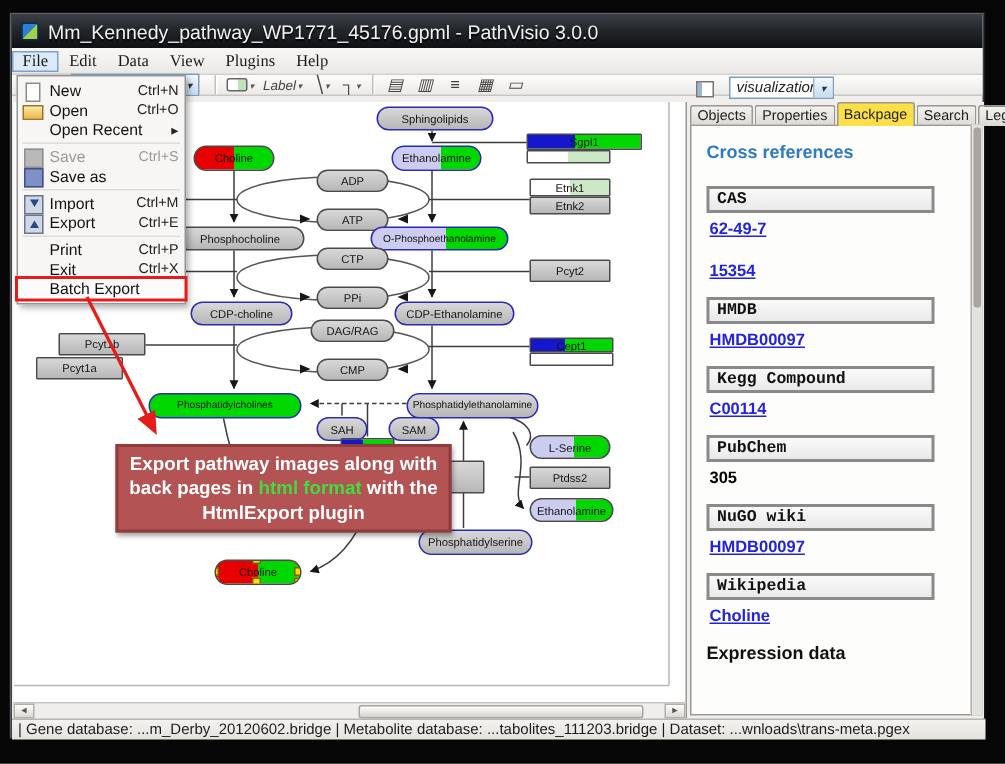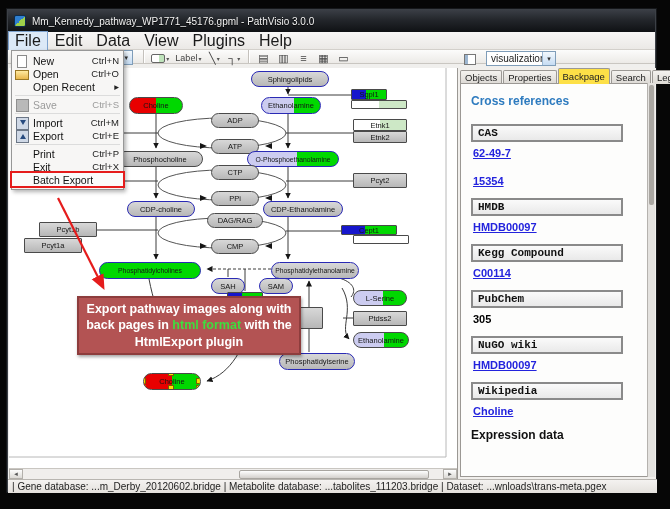--- a/index.html
+++ b/index.html
@@ -3,29 +3,29 @@
 <meta charset="utf-8">
 <style>
   * { box-sizing: border-box; margin: 0; padding: 0; }
   html,body { width:670px; height:509px; background:#060606; font-family:"Liberation Sans",sans-serif; overflow:hidden; }
 
   .window { position:absolute; left:7px; top:9px; width:649px; height:483px; background:#f0efed; border:1px solid #3c4046; box-shadow:0 0 0 1px #15171a; }
 
   
   .titlebar { position:absolute; left:0; top:0; width:100%; height:22px; background:linear-gradient(180deg,#3a3e45 0%,#23262b 45%,#0f1114 100%); display:flex; align-items:center; padding-left:6px; }
   .appicon { width:12px; height:12px; background:linear-gradient(135deg,#2f7fd0 0 50%,#9fd04a 50% 100%); border:1px solid #0d2c4e; border-radius:2px; margin-right:6px; }
-  .titletext { color:#f2f2f2; font-size:10px; text-shadow:0 1px 1px #000; white-space:nowrap; }
-
-  
-  .menubar { position:absolute; left:0; top:22px; width:100%; height:18px; background:linear-gradient(#f8f7f6,#ebe9e6); border-bottom:1px solid #d3d0cb; display:flex; align-items:center; font-size:16px; color:#1a1a1a; }
+  .titletext { color:#f2f2f2; font-size:13px; text-shadow:0 1px 1px #000; white-space:nowrap; }
+
+  
+  .menubar { position:absolute; left:0; top:22px; width:100%; height:18px; background:linear-gradient(#f8f7f6,#ebe9e6); border-bottom:1px solid #d3d0cb; display:flex; align-items:center; font-size:11px; color:#1a1a1a;font-family:Liberation Serif, serif; }
   .menubtn { padding:1px 7px; margin-top:0; }
   .menubtn.open { background:#dce9f7; border:1px solid #7da2ce; padding:0 6px; }
 
   
-  .toolbar { position:absolute; left:0; top:40px; width:100%; height:14px; background:linear-gradient(#fcfcfb,#eceae7); border-bottom:1px solid #c9c6c1; display:flex; align-items:flex-start; font-size:10px; color:#222; }
+  .toolbar { position:absolute; left:0; top:40px; width:100%; height:14px; background:linear-gradient(#fcfcfb,#eceae7); border-bottom:1px solid #c9c6c1; display:flex; align-items:center; font-size:10px; color:#222;font-style:italic; }
   .tlabel { margin:0 3px 0 8px; font-size:10px; }
   .combo { height:15px; background:#fff; border:1px solid #7f9db9; display:flex; align-items:center; font-size:10px; }
   .combo .cval { padding:0 4px; flex:1; white-space:nowrap; overflow:hidden; }
   .combo .cbtn { width:13px; height:100%; background:linear-gradient(#f2f8fd,#c6dcf3); border-left:1px solid #9ab7d3; font-size:7px; display:flex; align-items:center; justify-content:center; color:#333; }
   .combo.zoom { width:86px; margin-right:6px; }
   .tsep { width:1px; height:13px; background:#c4c1bc; margin:0 4px; box-shadow:1px 0 0 #fff; }
   .tbtn { height:16px; min-width:20px; display:flex; align-items:center; justify-content:center; gap:1px; padding:0 2px; border:1px solid transparent; border-radius:2px; color:#444; font-size:9px; }
   .tbtn .arr { font-size:6px; color:#555; }
   .gicon { width:14px; height:9px; background:linear-gradient(90deg,#fff 0 55%,#bfe4bb 55% 100%); border:1px solid #666; border-radius:2px; }
   .tbtn .glyph { font-size:11px; line-height:10px; }
@@ -213,21 +213,21 @@
     <div id="canvas-nodes">
         <div class="node pill f-gray b-blue" style="left: 242px; top: 3px; width: 78px; height: 16px;">
           <span>Sphingolipids</span>
         </div>
         <div class="node pill f-redgreen" style="left: 120px; top: 29px; width: 54px; height: 17px;">
           <span>Choline</span>
         </div>
         <div class="node pill f-lavgreen b-blue" style="left: 252px; top: 29px; width: 60px; height: 17px;">
           <span>Ethanolamine</span>
         </div>
-        <div class="node rect f-splitA" style="left: 342px; top: 21px; width: 36px; height: 11px;">
+        <div class="node rect f-splitA" style="left: 342px; top: 21px; width: 77px; height: 11px;">
           <span>Sgpl1</span>
         </div>
         <div class="node rect f-whitegreen" style="left: 342px; top: 32px; width: 56px; height: 9px;"></div>
         <div class="node pill f-gray" style="left: 202px; top: 45px; width: 48px; height: 15px;">
           <span>ADP</span>
         </div>
         <div class="node rect f-whitegreen" style="left: 344px; top: 51px; width: 54px; height: 12px;">
           <span>Etnk1</span>
         </div>
         <div class="node rect f-gray" style="left: 344px; top: 63px; width: 54px; height: 12px;">
@@ -253,21 +253,21 @@
         </div>
         <div class="node pill f-gray b-blue" style="left: 118px; top: 133px; width: 68px; height: 16px;">
           <span>CDP-choline</span>
         </div>
         <div class="node pill f-gray b-blue" style="left: 254px; top: 133px; width: 80px; height: 16px;">
           <span>CDP-Ethanolamine</span>
         </div>
         <div class="node pill f-gray" style="left: 198px; top: 145px; width: 56px; height: 15px;">
           <span>DAG/RAG</span>
         </div>
-        <div class="node rect f-splitA" style="left: 332px; top: 157px; width: 56px; height: 10px;">
+        <div class="node rect f-splitA" style="left: 344px; top: 157px; width: 56px; height: 10px;">
           <span>Cept1</span>
         </div>
         <div class="node rect f-white" style="left: 344px; top: 167px; width: 56px; height: 9px;"></div>
         <div class="node pill f-gray" style="left: 202px; top: 171px; width: 48px; height: 15px;">
           <span>CMP</span>
         </div>
         <div class="node rect f-gray" style="left: 30px; top: 154px; width: 58px; height: 15px;">
           <span>Pcyt1b</span>
         </div>
         <div class="node rect f-gray" style="left: 15px; top: 170px; width: 58px; height: 15px;">
@@ -373,20 +373,25 @@
     <div class="mi">
       <span class="mico"></span>
       <span class="milab">Open Recent</span>
       <span class="mshort">▸</span>
     </div>
     <div class="msep"></div>
     <div class="mi disabled">
       <span class="mico ico-save"></span>
       <span class="milab">Save</span>
       <span class="mshort">Ctrl+S</span>
+    </div>
+    <div class="mi">
+      <span class="mico ico-saveas"></span>
+      <span class="milab">Save as</span>
+      <span class="mshort"></span>
     </div>
     <div class="msep"></div>
     <div class="mi">
       <span class="mico ico-import"></span>
       <span class="milab">Import</span>
       <span class="mshort">Ctrl+M</span>
     </div>
     <div class="mi">
       <span class="mico ico-export"></span>
       <span class="milab">Export</span>

